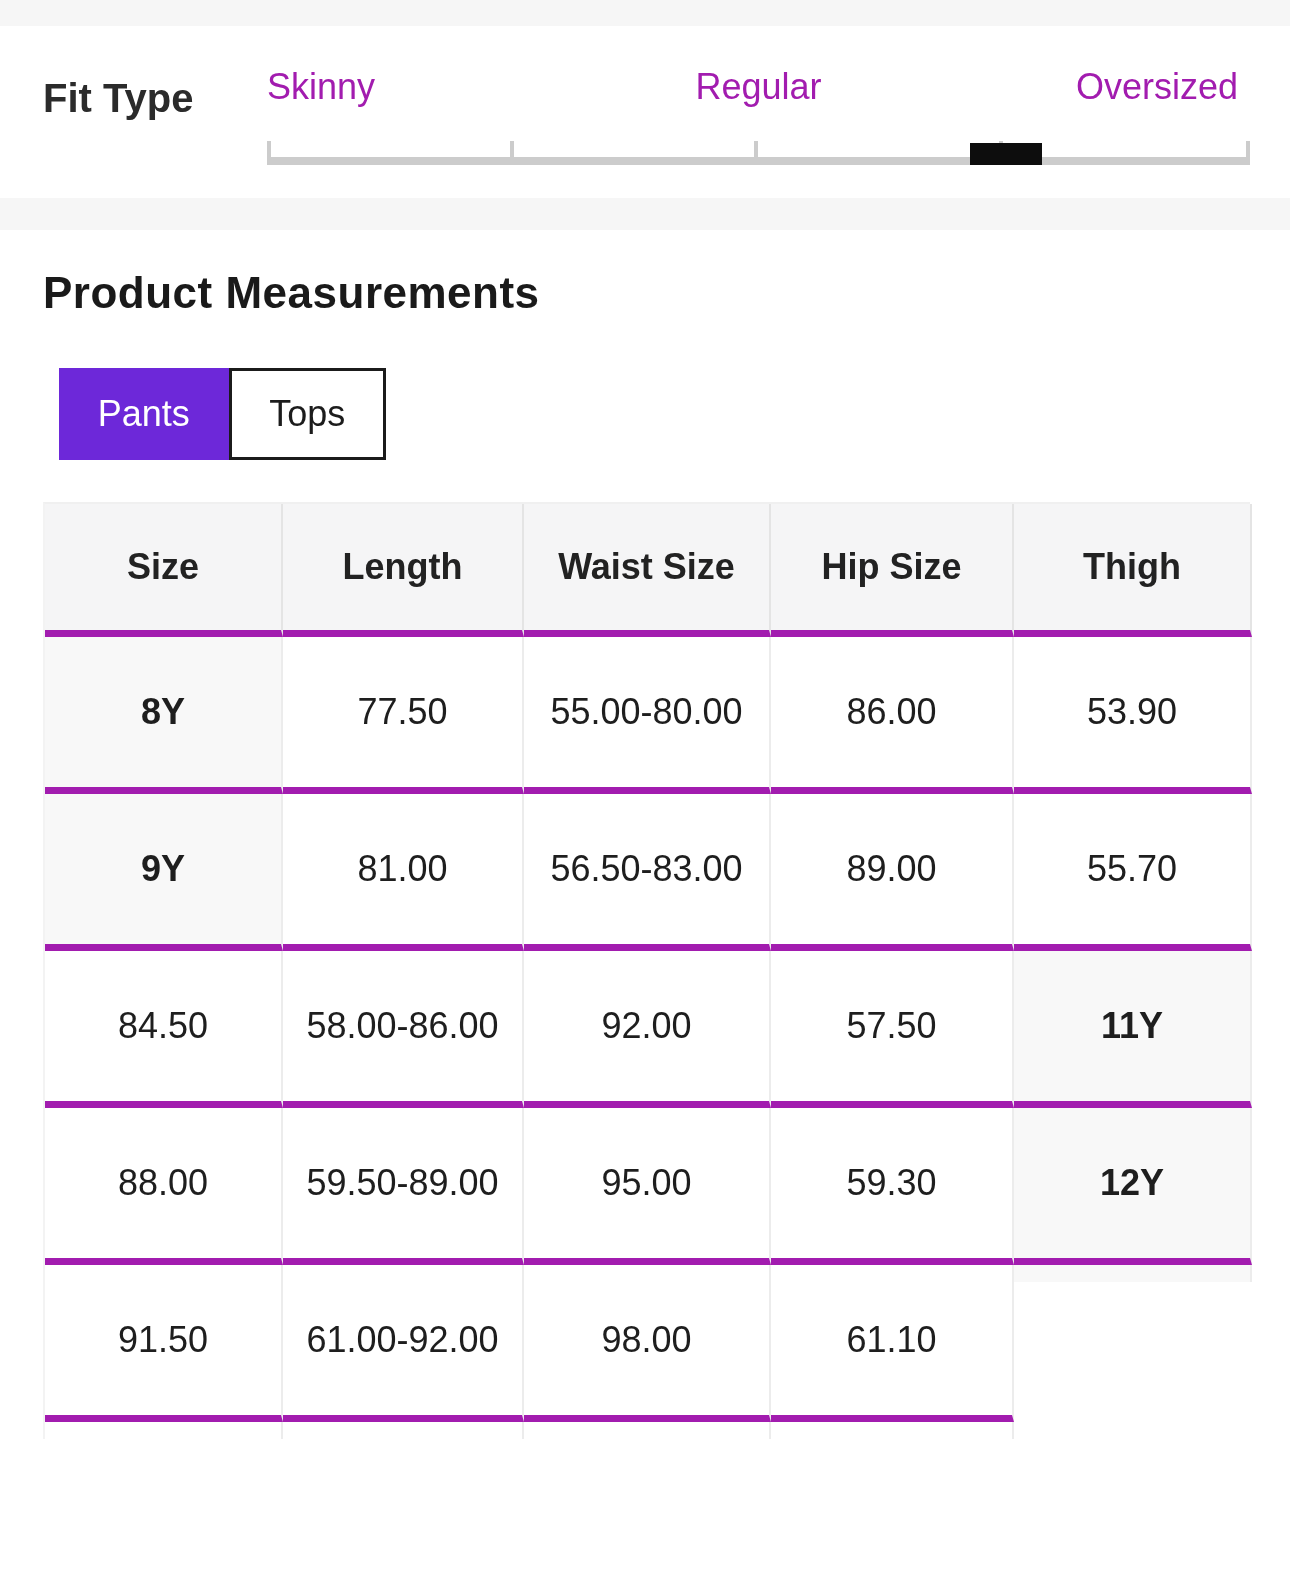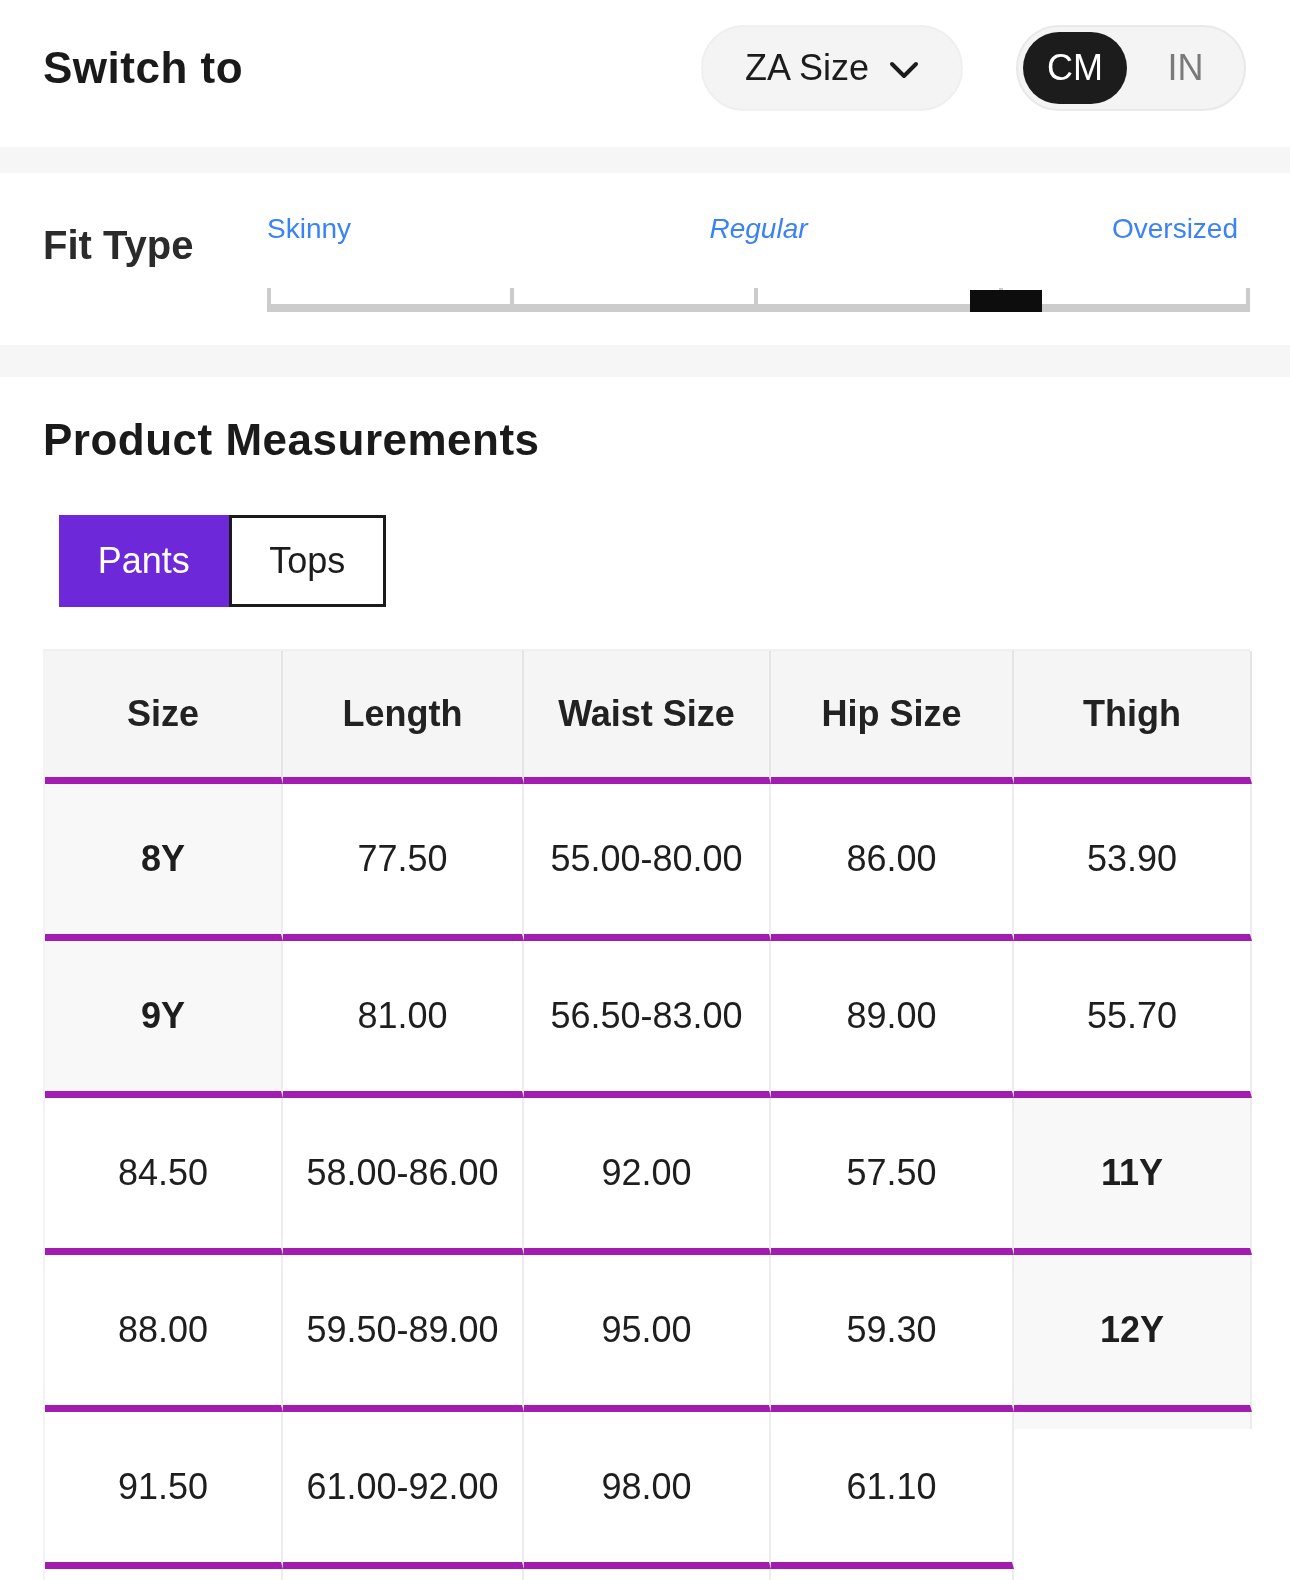--- a/index.html
+++ b/index.html
@@ -103,23 +103,23 @@
     color: #2b2b2b;
   }
   .fit-slider {
     position: absolute;
     left: 267px;
     width: 983px;
     top: 0;
     height: 172px;
   }
   .slider-labels { position: absolute; top: 40px; left: 0; right: 0; height: 44px; }
-  .slider-label { position: absolute; font-size: 28px; color: #3b82f6; white-space: nowrap; }
+  .slider-label { position: absolute; font-size: 36px; color: #a21caf; white-space: nowrap; }
   .slider-label.pos-0 { left: 0; }
-  .slider-label.pos-1 { left: 50%; transform: translateX(-50%); font-style: italic; }
+  .slider-label.pos-1 { left: 50%; transform: translateX(-50%); }
   .slider-label.pos-2 { right: 12px; }
   .slider-track-area { position: absolute; left: 0; right: 0; top: 115px; height: 26px; }
   .slider-track {
     position: absolute;
     left: 0; right: 0;
     top: 16px;
     height: 8px;
     background: #cccccc;
   }
   .slider-tick {
@@ -210,39 +210,20 @@
   }
   .cell.body { height: 157px; background: #ffffff; }
   .cell.size-col { background: #f8f8f8; font-weight: 700; }
   .cell.partial { height: 17px; border-bottom: none; }
 </style>
 </head>
 <body>
 
 <div class="page">
 
-  <div class="header">
-    <div class="page-title">Switch to</div>
-    <button class="pill-btn">
-      <span>ZA Size</span>
-      <span>
-        <svg class="chevron-svg" viewBox="0 0 30 20">
-          <polyline points="3,4 15,16 27,4" fill="none" stroke="#1c1c1c" stroke-width="4" stroke-linecap="round" stroke-linejoin="round"></polyline>
-        </svg>
-      </span>
-    </button>
-    <div class="unit-toggle">
-      <button class="unit-option selected">
-        <span>CM</span>
-      </button>
-      <button class="unit-option unselected">
-        <span>IN</span>
-      </button>
-    </div>
-  </div>
 
   <div class="band band-1"></div>
 
   <div class="fit-section">
     <div class="fit-label">Fit Type</div>
     <div class="fit-slider">
       <div class="slider-labels">
         <span class="slider-label pos-0">Skinny</span>
         <span class="slider-label pos-1">Regular</span>
         <span class="slider-label pos-2">Oversized</span>

